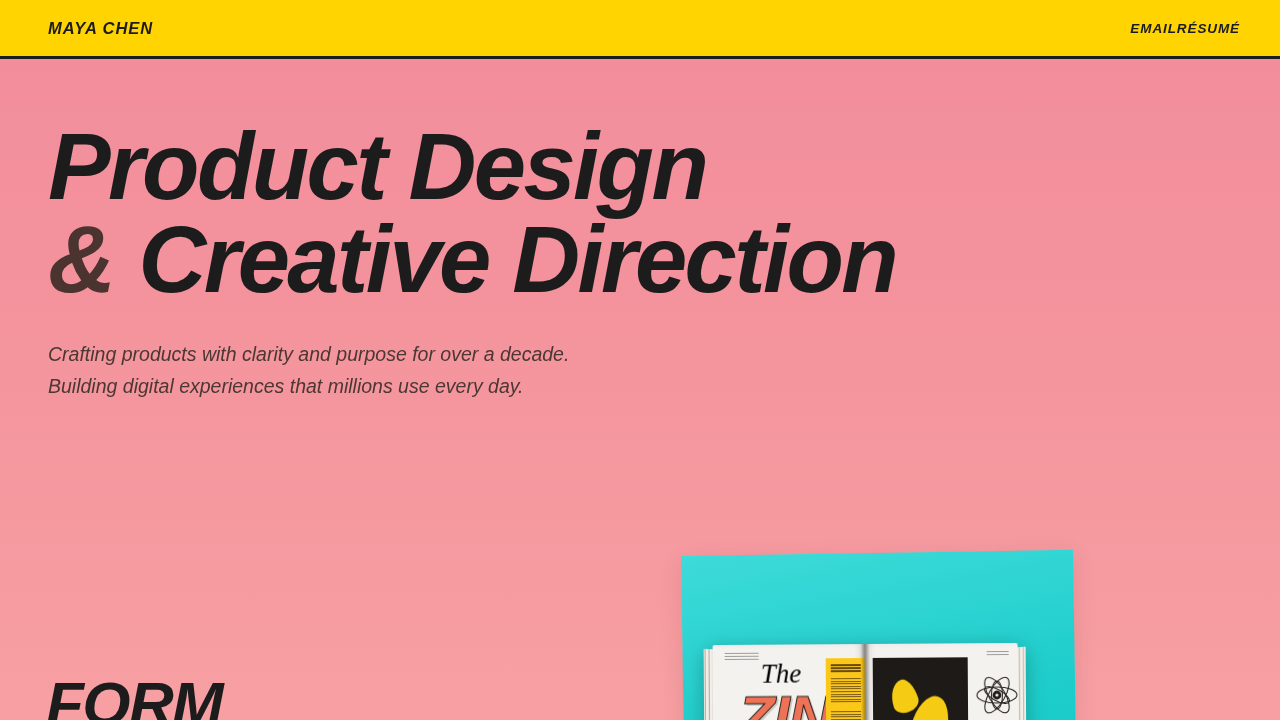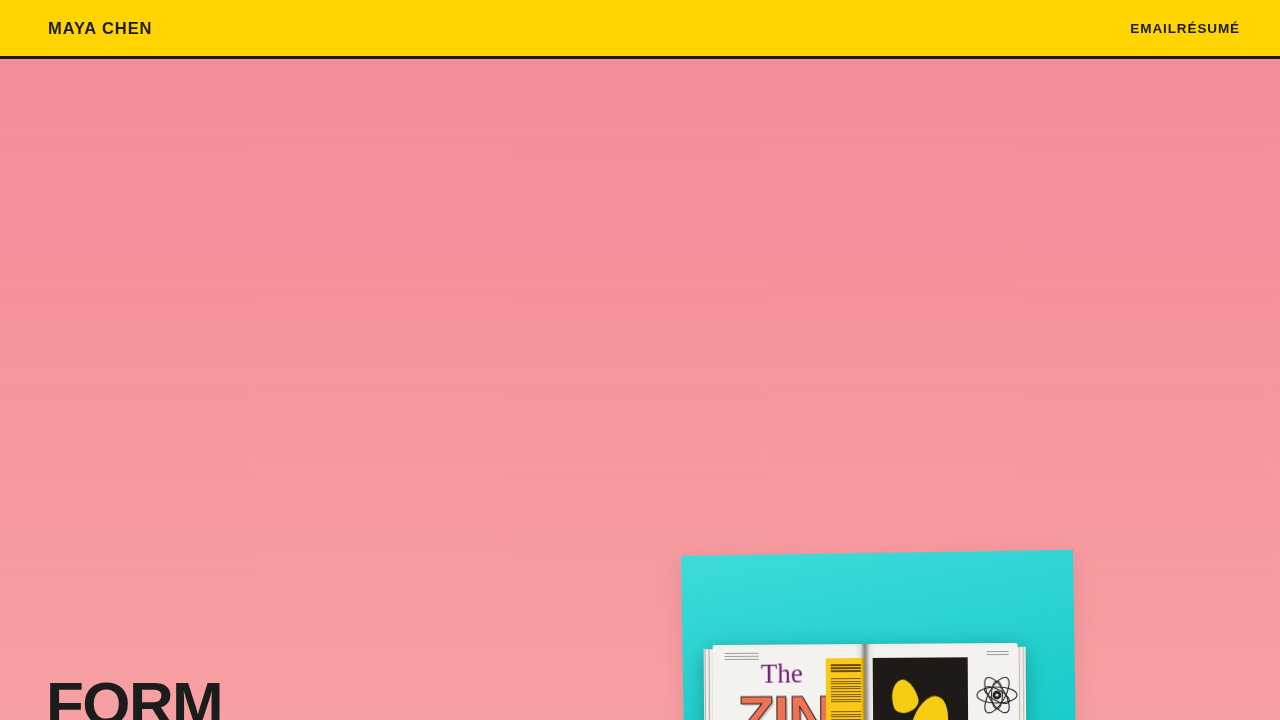--- a/index.html
+++ b/index.html
@@ -3,21 +3,21 @@
 <meta charset="utf-8">
 <style>
   * { margin:0; padding:0; box-sizing:border-box; }
   html, body {
     width:1280px; height:720px;
     overflow:hidden;
     font-family:"Liberation Sans", sans-serif;
     background:#f5909c;
   }
 
-  .page { position:relative; width:1280px; height:720px; overflow:hidden; }
+  .page { position:relative; width:1280px; height:720px; overflow:hidden;font-style:italic; }
 
   
   .header {
     position:absolute; top:0; left:0;
     width:1280px; height:59px;
     background:#ffd400;
     border-bottom:3px solid #1c1c1c;
     display:flex; align-items:center;
     z-index:40;
   }
@@ -120,21 +120,21 @@
   
   .lp-meta {
     position:absolute; left:12px; top:8px;
     width:34px; height:7px;
     background:repeating-linear-gradient(180deg,#8d8d8d 0 1.3px,transparent 1.3px 3px);
     opacity:.85;
   }
   .lp-the {
     position:absolute; left:48px; top:16px;
     font-family:"Liberation Serif", serif;
-    font-size:27px; color:#701a75; line-height:1;
+    font-size:27px; color:#000000; line-height:1;
   }
   .lp-zin {
     position:absolute; left:24px; top:42px;
     font-size:62px; font-weight:bold;
     letter-spacing:-2px; line-height:1;
     color:#ee7256;
     -webkit-text-stroke:1px #2a2420;
     text-shadow:2px 2px 0 #cfc9c1;
   }
   .lp-yellow {
@@ -212,20 +212,28 @@
   <div class="header">
     <div class="brand">MAYA CHEN</div>
     <nav class="nav">
       <a class="nav-link">EMAIL</a>
       <a class="nav-link">RÉSUMÉ</a>
     </nav>
   </div>
 
   <div class="hero-bg"></div>
 
+  <div class="hero">
+    <div class="headline">Product Design</div>
+    <div class="headline"><span class="amp">&amp;</span> <span>Creative Direction</span></div>
+    <div class="subhead">
+      <div>Crafting products with clarity and purpose for over a decade.</div>
+      <div>Building digital experiences that millions use every day.</div>
+    </div>
+  </div>
 
   <div class="teal-card"></div>
 
   <div class="book">
     <div class="edge-stack"></div>
     <div class="edge-stack-r"></div>
 
     <div class="book-page page-left">
       <div class="lp-meta"></div>
       <div class="lp-the">The</div>

